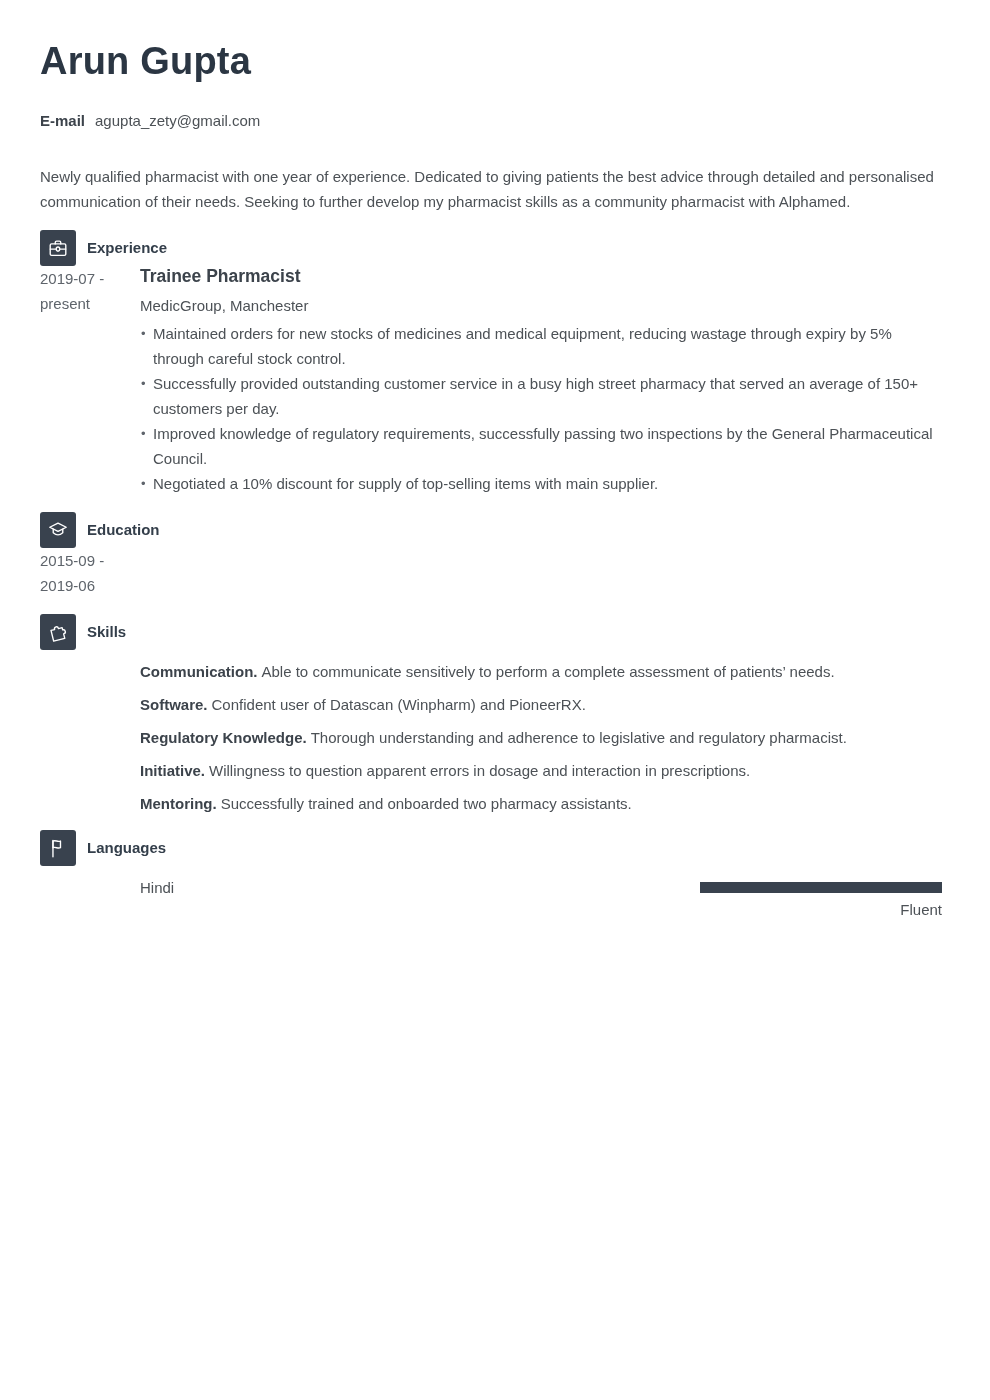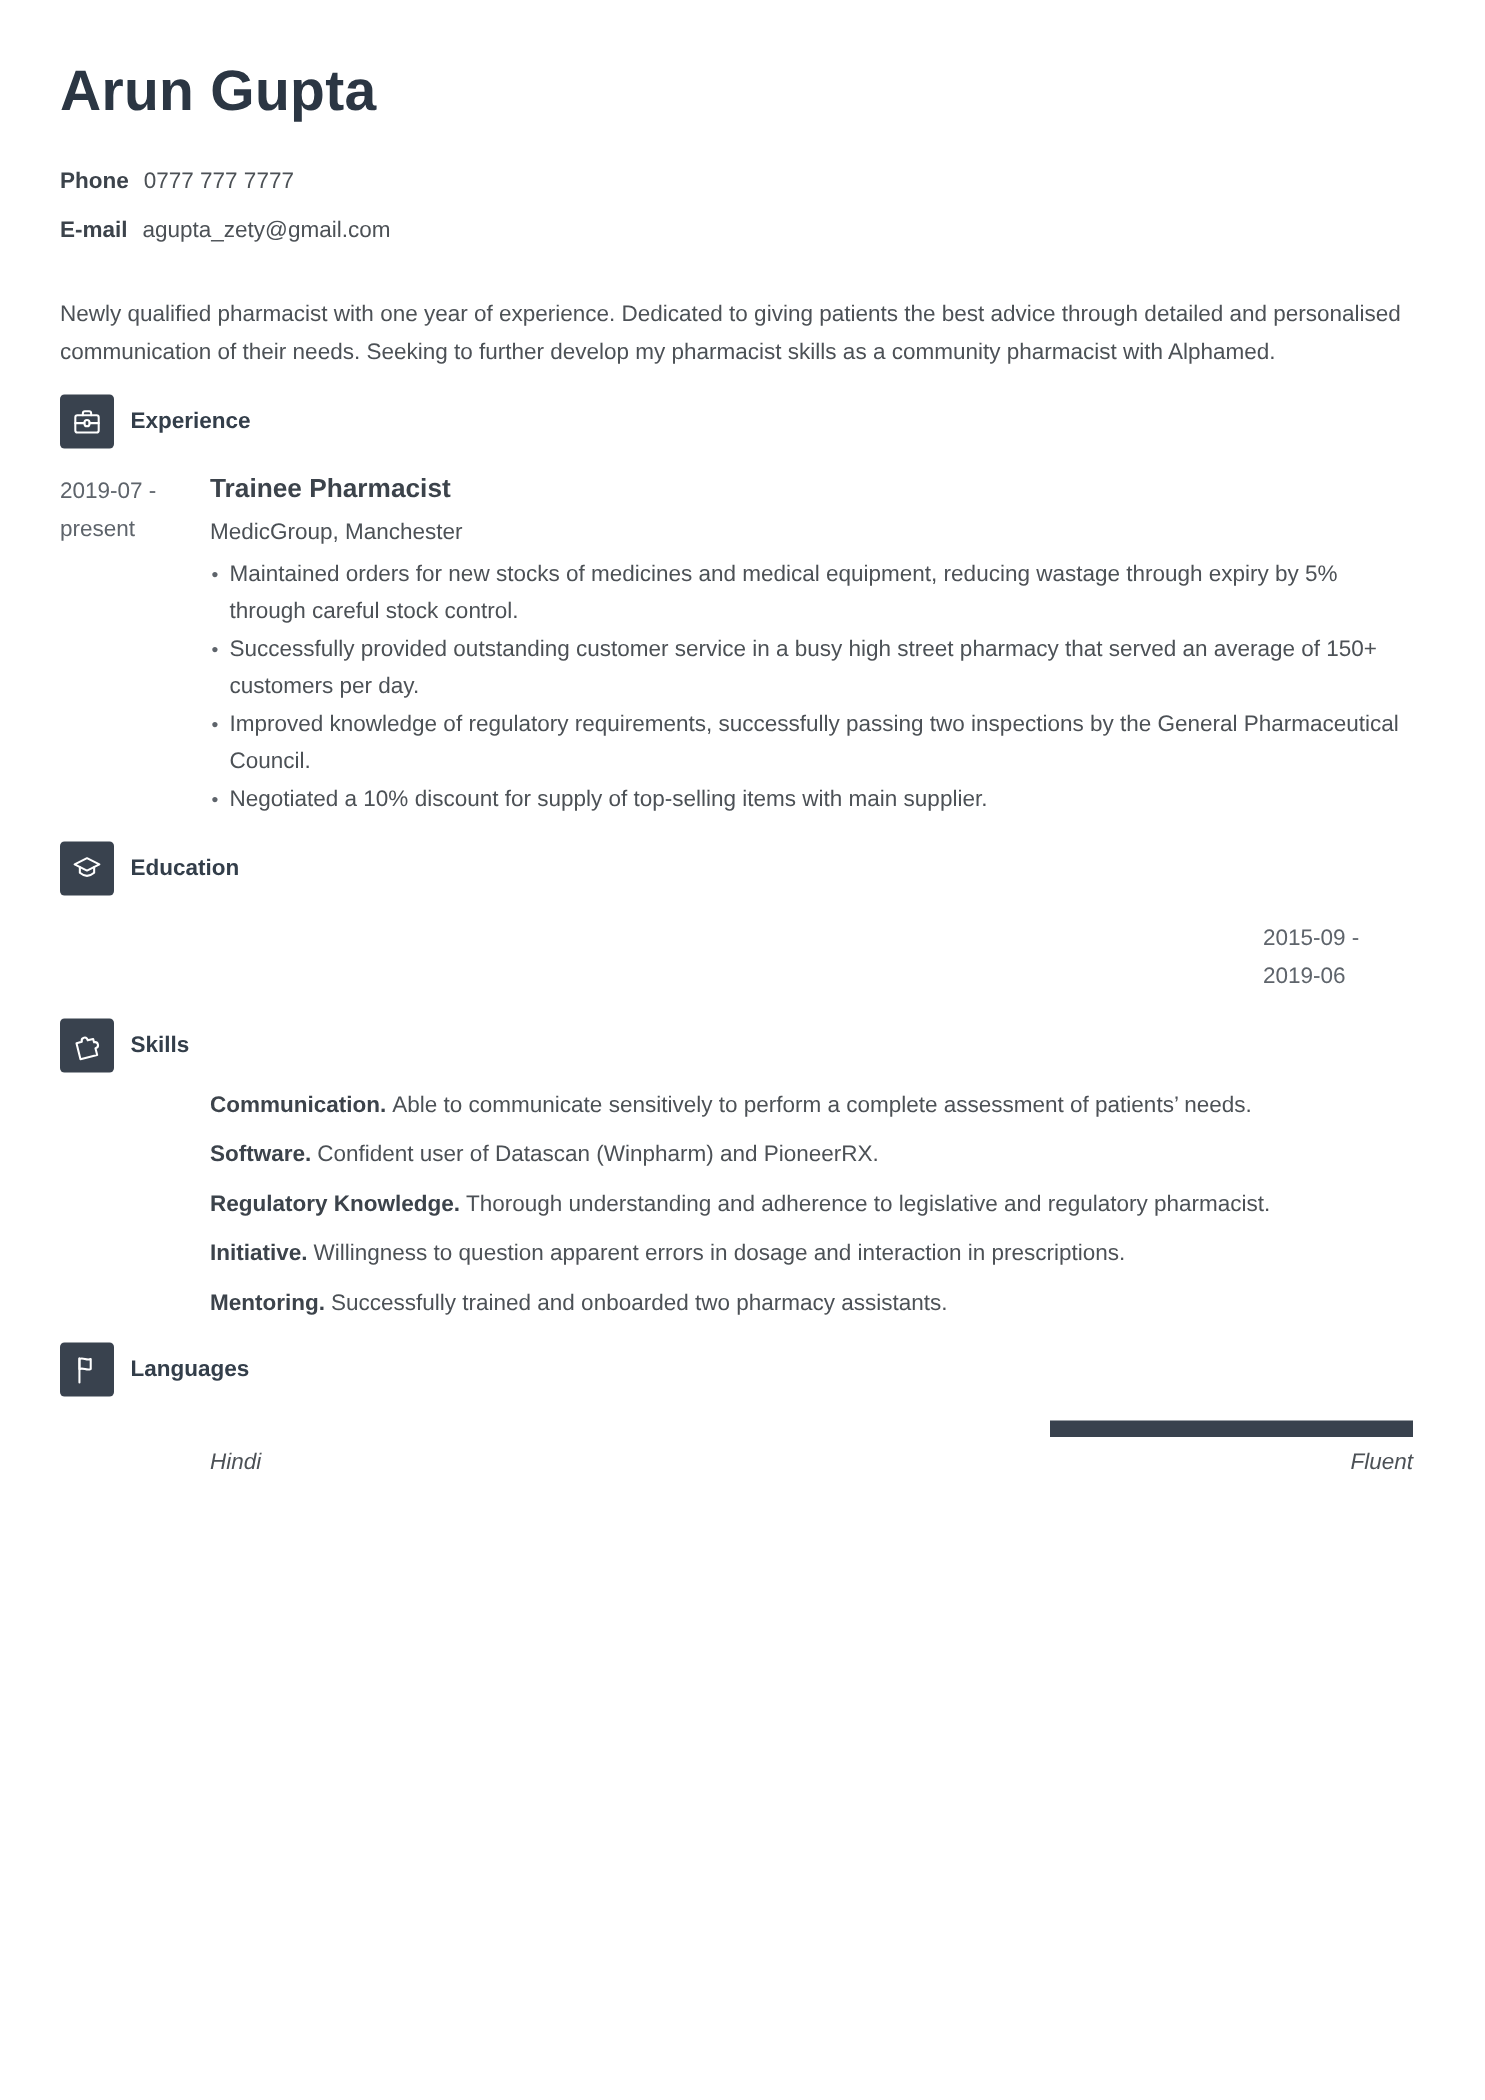--- a/index.html
+++ b/index.html
@@ -39,21 +39,21 @@
     width:36px;height:36px;border-radius:3px;background:var(--accent-dark);
     display:flex;align-items:center;justify-content:center;flex-shrink:0;
   }
   .sec-icon svg{display:block;}
   .sec-head h2{
     margin:0 0 0 11px;font-size:15px;line-height:24px;font-weight:bold;
     color:var(--heading-color);
   }
 
   
-  .entry{display:flex;margin-top:16px;justify-content:flex-end;}
+  .entry{display:flex;}
   .entry-dates{
     width:100px;flex-shrink:0;font-size:15px;line-height:25px;
     color:var(--muted-color);padding-top:0;
   }
   .entry-main{flex:1;min-width:0;}
   h3.entry-title{
     margin:0;font-size:17.5px;line-height:20px;font-weight:bold;
     color:var(--label-color);
   }
   .entry-sub{margin-top:11px;font-size:15px;line-height:18px;color:var(--body-color);}
@@ -67,39 +67,36 @@
     font-size:13px;line-height:25px;
   }
 
   
   ul.skill-list{margin:12px 0 0;padding:0 0 0 100px;list-style:none;}
   ul.skill-list li{font-size:15px;line-height:20px;color:var(--body-color);}
   ul.skill-list li + li{margin-top:13px;}
   .skill-name{font-weight:bold;color:var(--label-color);margin-right:4px;}
 
   
-  .lang-row{display:flex;align-items:flex-end;margin-top:14px;padding-left:100px;font-style:italic;}
+  .lang-row{display:flex;align-items:flex-start;margin-top:14px;padding-left:100px;}
   .lang-name{flex:1;font-size:15px;line-height:15px;color:var(--body-color);}
   .lang-meter{width:242px;flex-shrink:0;}
   .lang-bar-track{width:100%;height:11px;margin-top:2px;background:transparent;}
   .lang-bar-fill{height:11px;background:var(--accent-dark);}
   .lang-level{margin-top:9px;font-size:15px;line-height:15px;text-align:right;color:var(--body-color);}
 </style>
 </head>
 <body>
 
 <div class="page">
   <div class="content">
 
     <h1 class="name">Arun Gupta</h1>
 
     <div class="contact">
-      <div class="contact-row">
-        <span class="clabel">Phone</span><span class="cvalue">0777 777 7777</span>
-      </div>
       <div class="contact-row">
         <span class="clabel">E-mail</span><span class="cvalue">agupta_zety@gmail.com</span>
       </div>
     </div>
 
     <p class="summary">Newly qualified pharmacist with one year of experience. Dedicated to giving patients the best advice through detailed and personalised communication of their needs. Seeking to further develop my pharmacist skills as a community pharmacist with Alphamed.</p>
 
     <section>
       <div class="sec-head">
         <span class="sec-icon">

